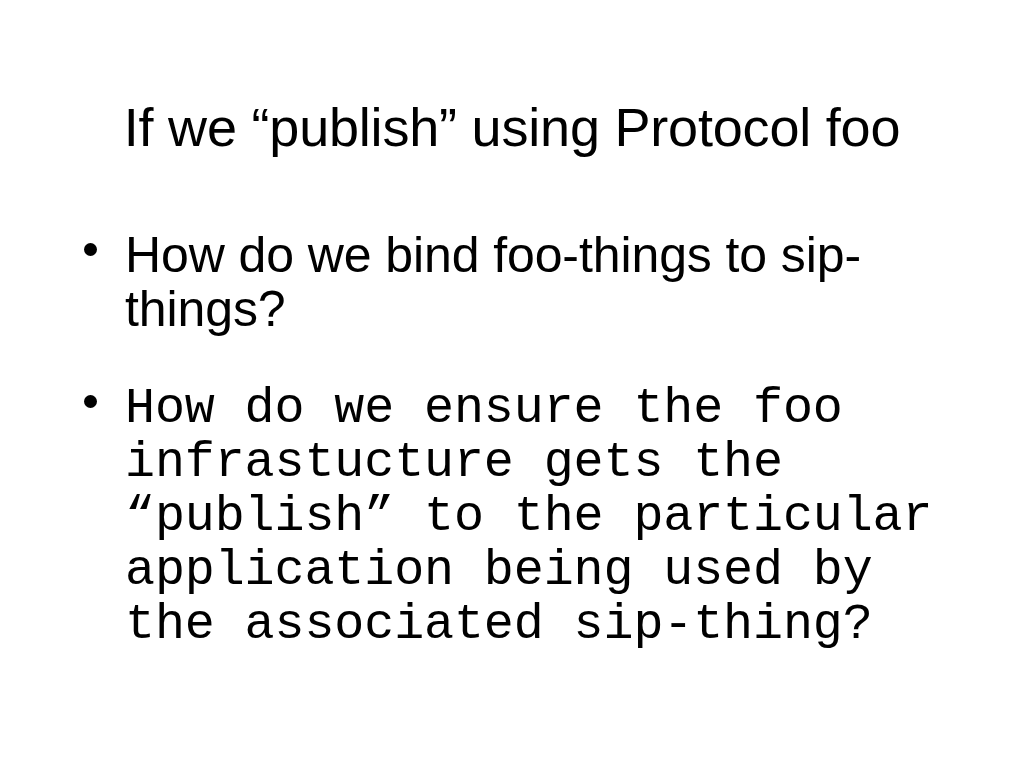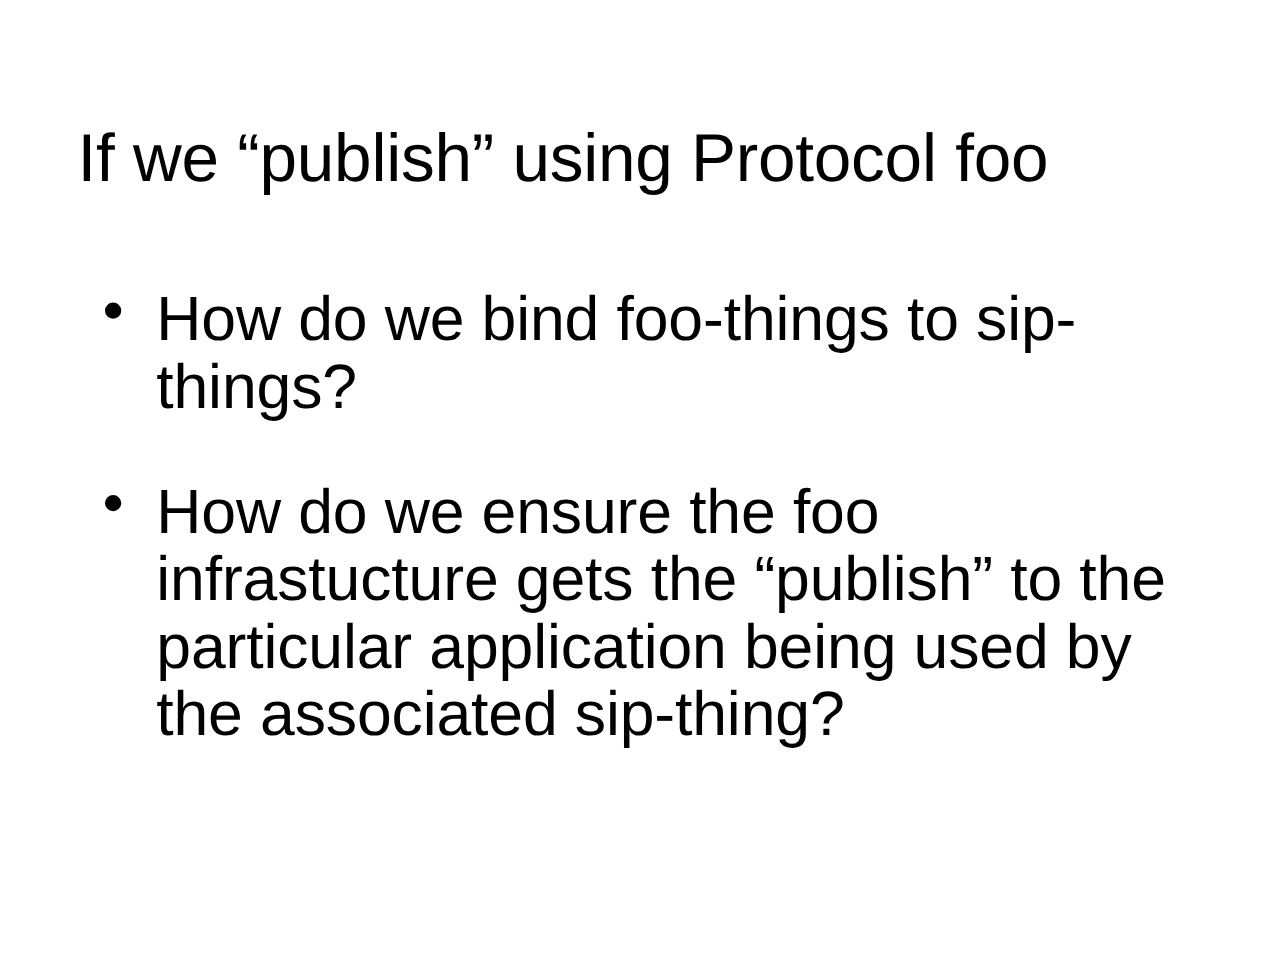--- a/index.html
+++ b/index.html
@@ -22,20 +22,21 @@
     background: #ffffff;
     box-sizing: border-box;
   }
 
   
   .slide-title {
     position: absolute;
     left: 62px;
     top: 52px;
     width: 900px;
+    text-align: center;
     font-size: 54px;
     line-height: 78px;
     font-weight: 400;
     letter-spacing: -0.2px;
     color: #000000;
     white-space: pre-line;
   }
 
   
   .slide-body {
@@ -51,20 +52,21 @@
     margin: 0 0 46px 0;
     font-size: 50px;
     line-height: 54px;
     font-weight: 400;
     letter-spacing: -0.1px;
     color: #000000;
   }
 
   .bullet-item:last-child {
     margin-bottom: 0;
+    font-family: Liberation Mono, monospace;
   }
 
   .bullet-marker {
     position: absolute;
     left: 6px;
     top: 0;
     width: 20px;
     height: 54px;
     line-height: 54px;
     text-align: left;

